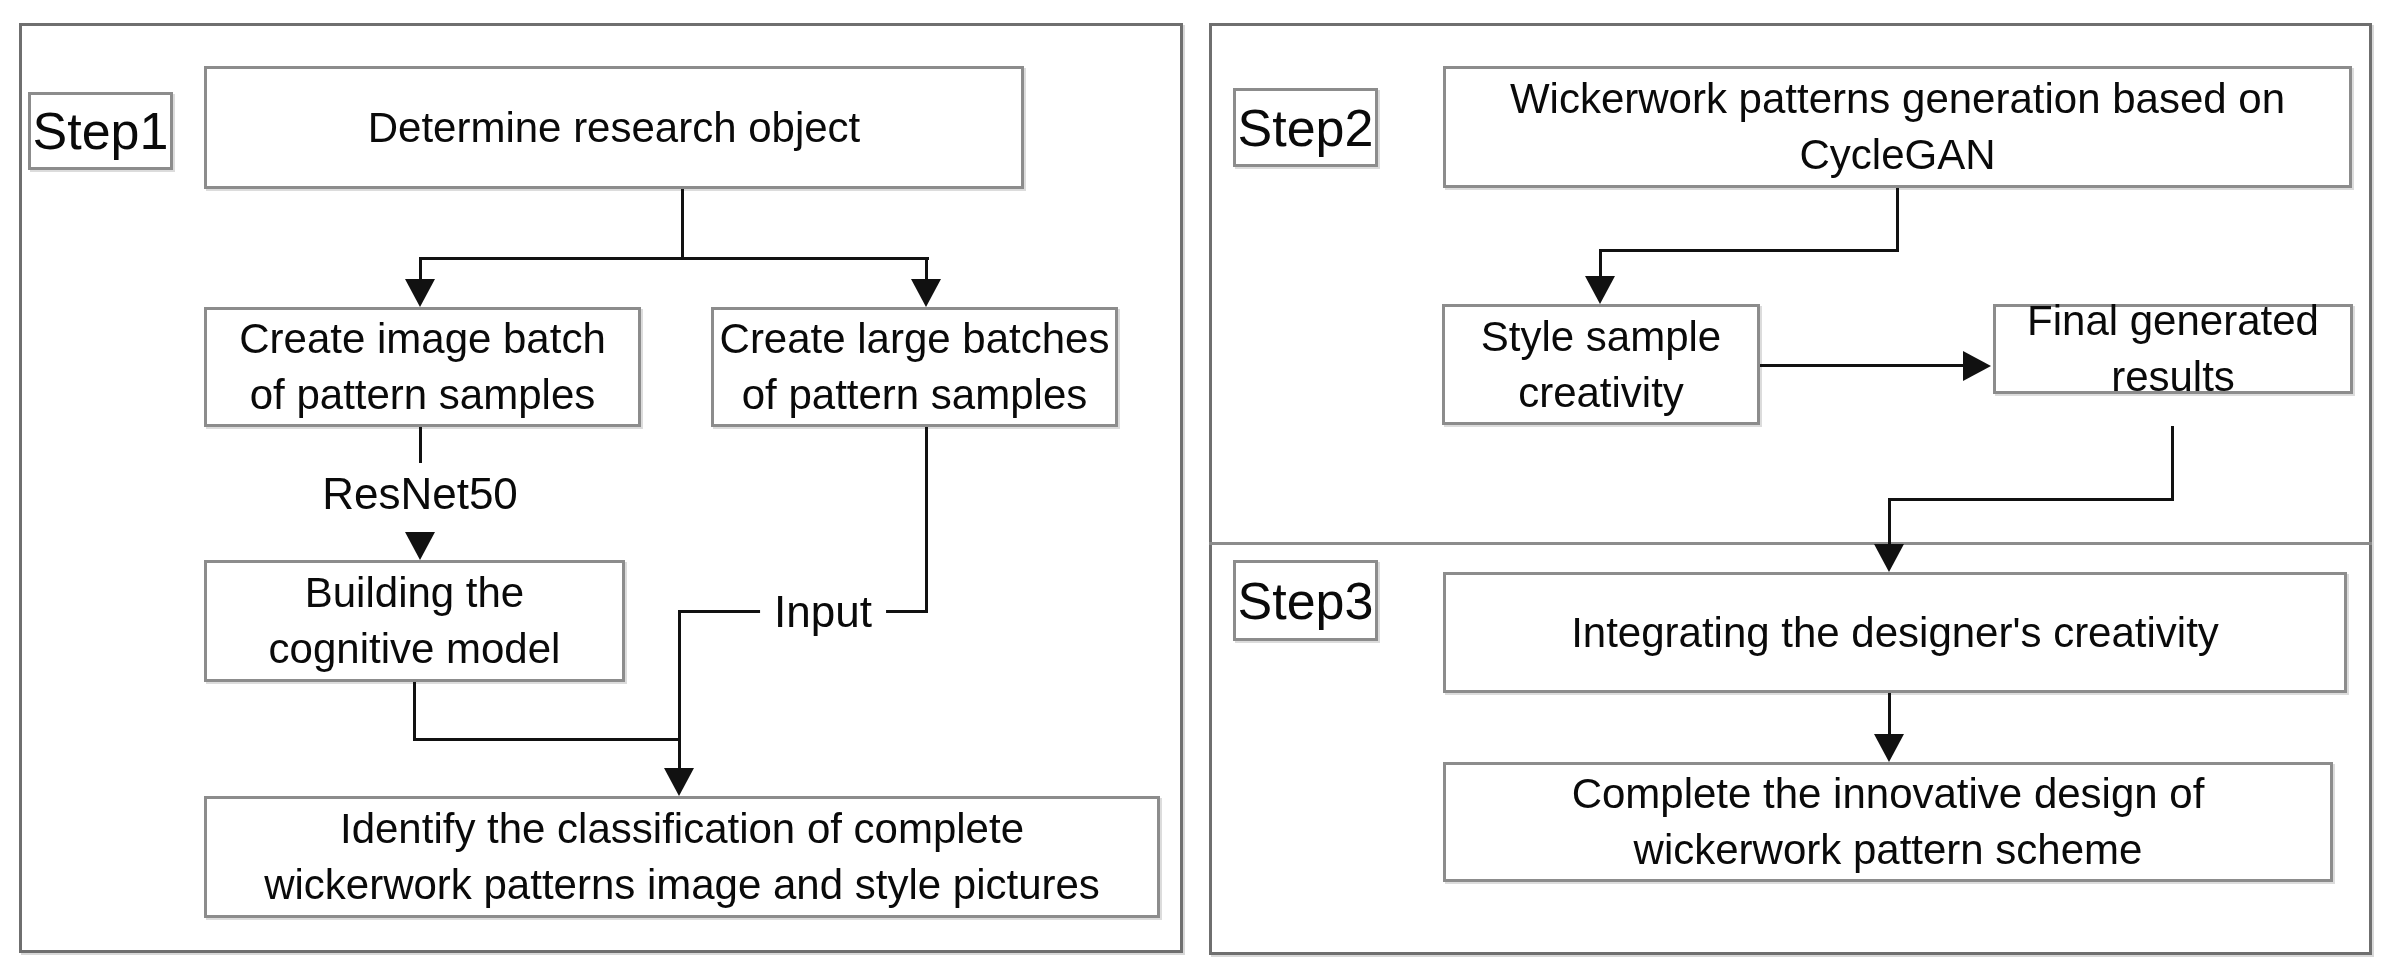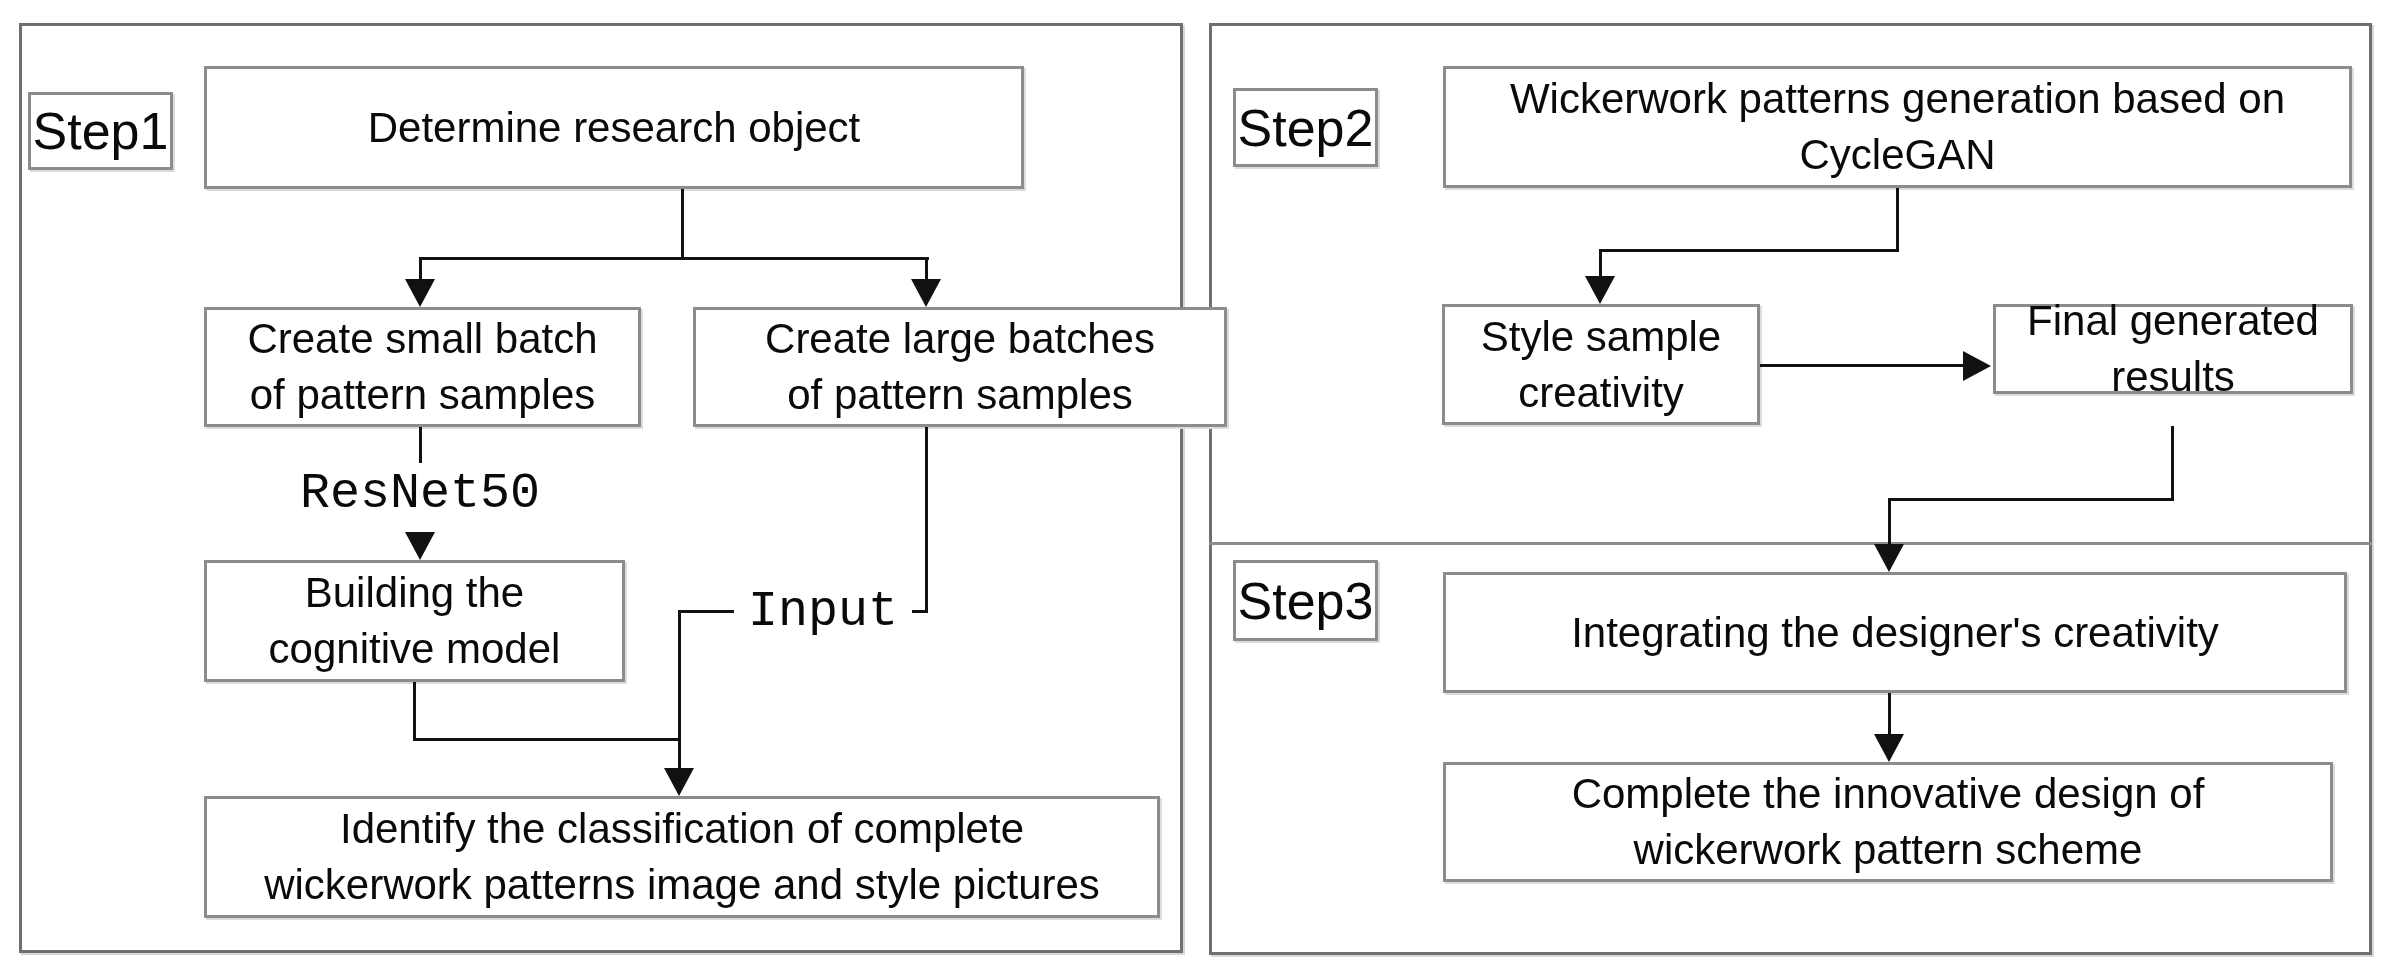--- a/index.html
+++ b/index.html
@@ -47,22 +47,22 @@
     position:absolute;width:0;height:0;z-index:4;
     border-top:15px solid transparent;
     border-bottom:15px solid transparent;
     border-left:28px solid var(--line,#111111);
   }
   .wire-label{
     position:absolute;z-index:5;
     transform:translate(-50%,-50%);
     background:#ffffff;
     padding:0 14px;
-    font-family:Liberation Mono, monospace;
-    font-size:50px;line-height:50px;
+    font-family:Liberation Sans, sans-serif;
+    font-size:44px;line-height:50px;
     white-space:nowrap;
   }
 </style>
 </head>
 <body>
 
 <div id="canvas">
 
   <div class="panel" style="left:19px;top:23px;width:1164px;height:930px;"></div>
 
@@ -72,24 +72,24 @@
 
   <div class="node" style="left:204px;top:66px;width:820px;height:123px;">Determine research object</div>
 
   <div class="line" style="left:681px;top:189px;width:3px;height:71px;"></div>
   <div class="line" style="left:419px;top:257px;width:510px;height:3px;"></div>
   <div class="line" style="left:419px;top:257px;width:3px;height:26px;"></div>
   <div class="line" style="left:925px;top:257px;width:3px;height:26px;"></div>
   <div class="arrow-down" style="left:405px;top:279px;"></div>
   <div class="arrow-down" style="left:911px;top:279px;"></div>
 
-  <div class="node" style="left:204px;top:307px;width:437px;height:120px;">Create small batch
+  <div class="node" style="left:204px;top:307px;width:437px;height:120px;">Create image batch
 of pattern samples</div>
 
-  <div class="node" style="left:693px;top:307px;width:534px;height:120px;">Create large batches
+  <div class="node" style="left:711px;top:307px;width:407px;height:120px;">Create large batches
 of pattern samples</div>
 
   <div class="line" style="left:419px;top:427px;width:3px;height:36px;"></div>
   <div class="wire-label" style="left:420px;top:494px;">ResNet50</div>
   <div class="arrow-down" style="left:405px;top:532px;"></div>
 
   <div class="node" style="left:204px;top:560px;width:421px;height:122px;">Building the
 cognitive model</div>
 
   <div class="line" style="left:413px;top:682px;width:3px;height:59px;"></div>

